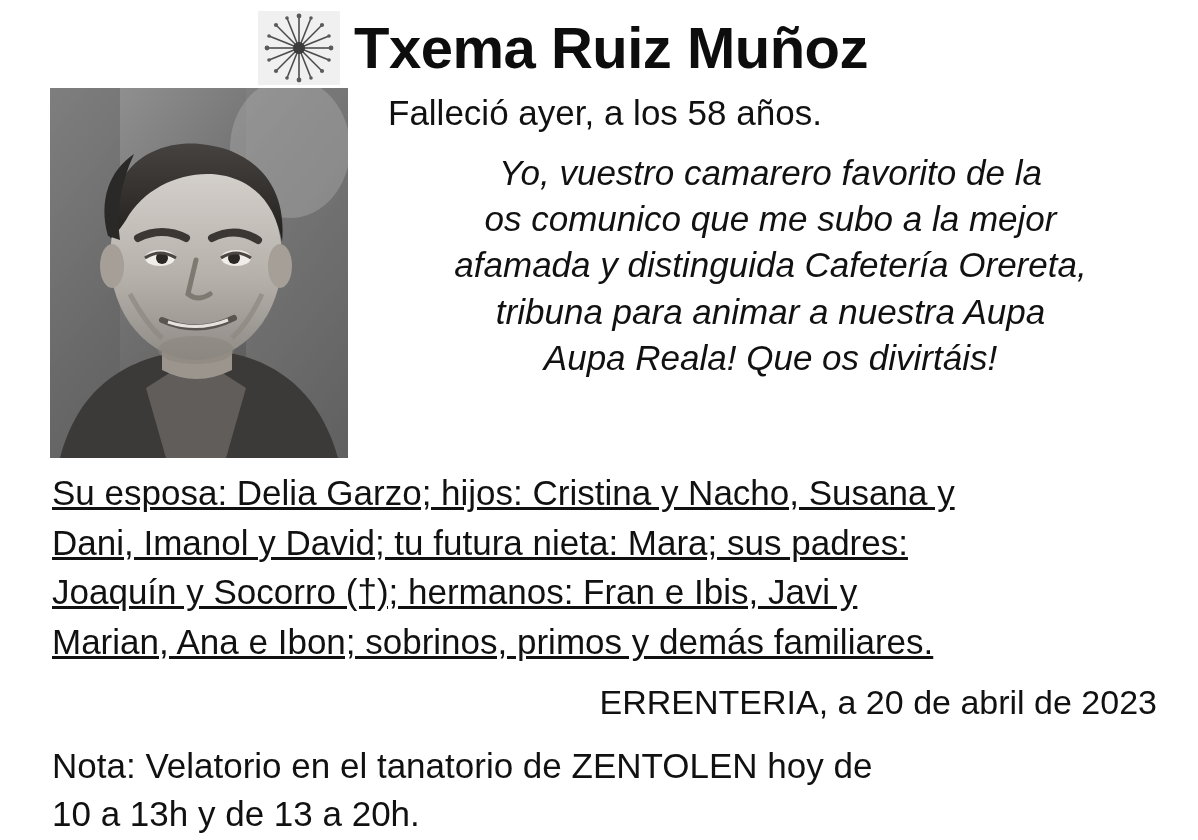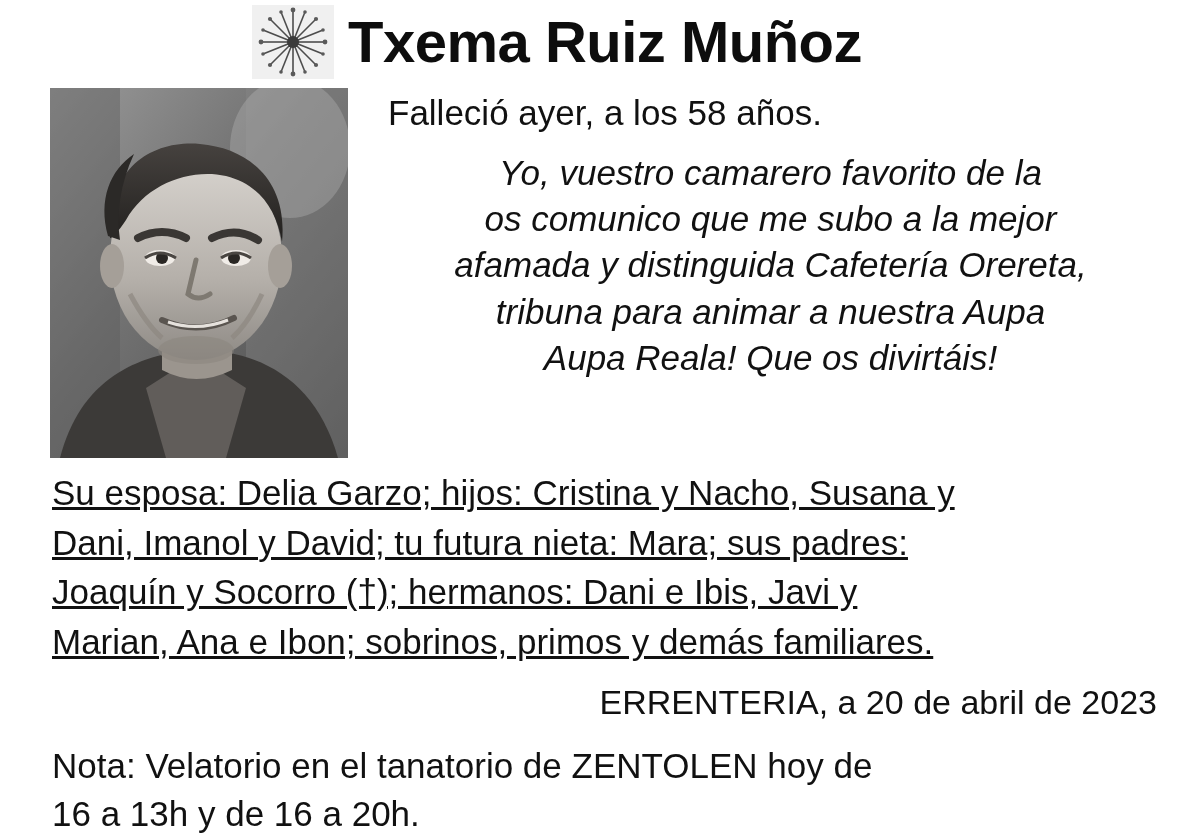--- a/index.html
+++ b/index.html
@@ -12,21 +12,21 @@
     height: 840px;
     font-family: "Liberation Sans", sans-serif;
     color: #111111;
     overflow: hidden;
   }
   .obit {
     position: relative;
     width: 1198px;
     height: 840px;
     box-sizing: border-box;
-    padding: 2px;
+    padding: 8px;
   }
 
   
   .header {
     display: flex;
     align-items: center;
     justify-content: flex-start;
     padding-left: 250px;
     padding-top: 2px;
     height: 78px;
@@ -237,24 +237,24 @@
       <div>os comunico que me subo a la mejor</div>
       <div>afamada y distinguida Cafetería Orereta,</div>
       <div>tribuna para animar a nuestra Aupa</div>
       <div>Aupa Reala! Que os divirtáis!</div>
     </div>
   </div>
 
   <div class="family">
     <div>Su esposa: Delia Garzo; hijos: Cristina y Nacho, Susana y</div>
     <div>Dani, Imanol y David; tu futura nieta: Mara; sus padres:</div>
-    <div>Joaquín y Socorro (†); hermanos: Dani e Ibis, Javi y</div>
+    <div>Joaquín y Socorro (†); hermanos: Fran e Ibis, Javi y</div>
     <div>Marian, Ana e Ibon; sobrinos, primos y demás familiares.</div>
   </div>
 
   <div class="place-date">ERRENTERIA, a 20 de abril de 2023</div>
 
   <div class="note">
     <div>Nota: Velatorio en el tanatorio de ZENTOLEN hoy de</div>
-    <div>16 a 13h y de 16 a 20h.</div>
+    <div>10 a 13h y de 13 a 20h.</div>
   </div>
 
 </div>
 
 </body></html>

